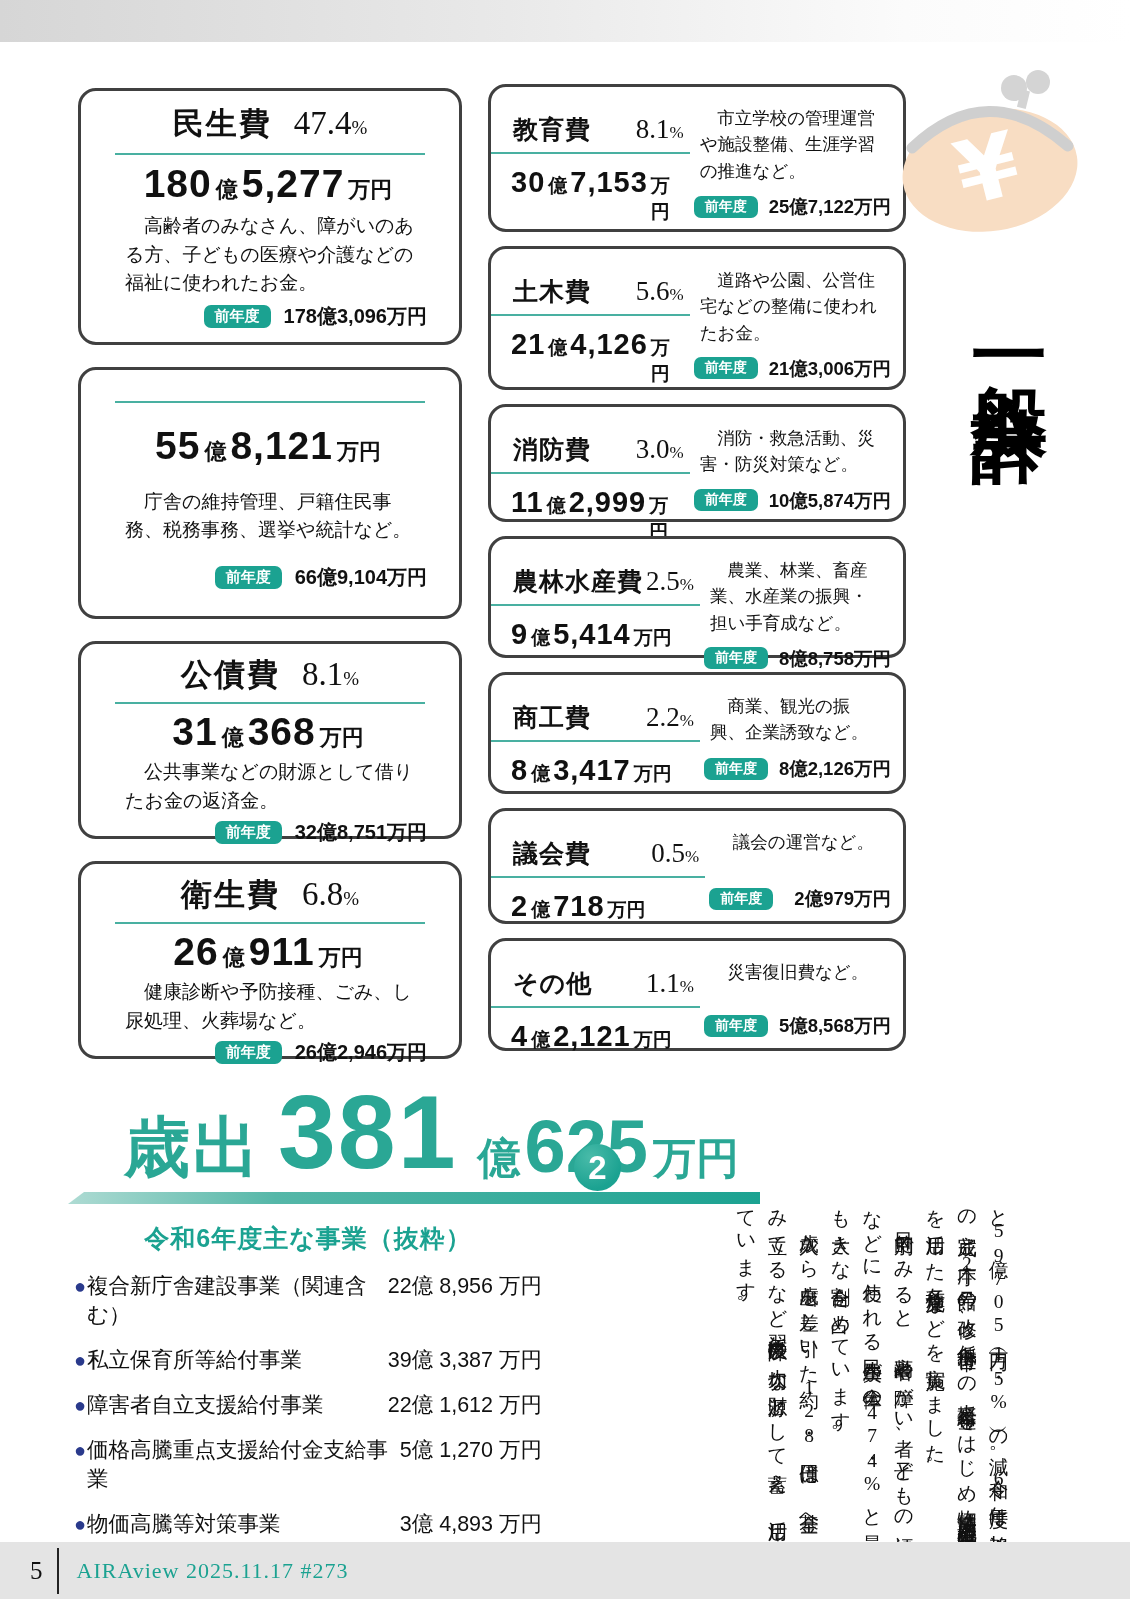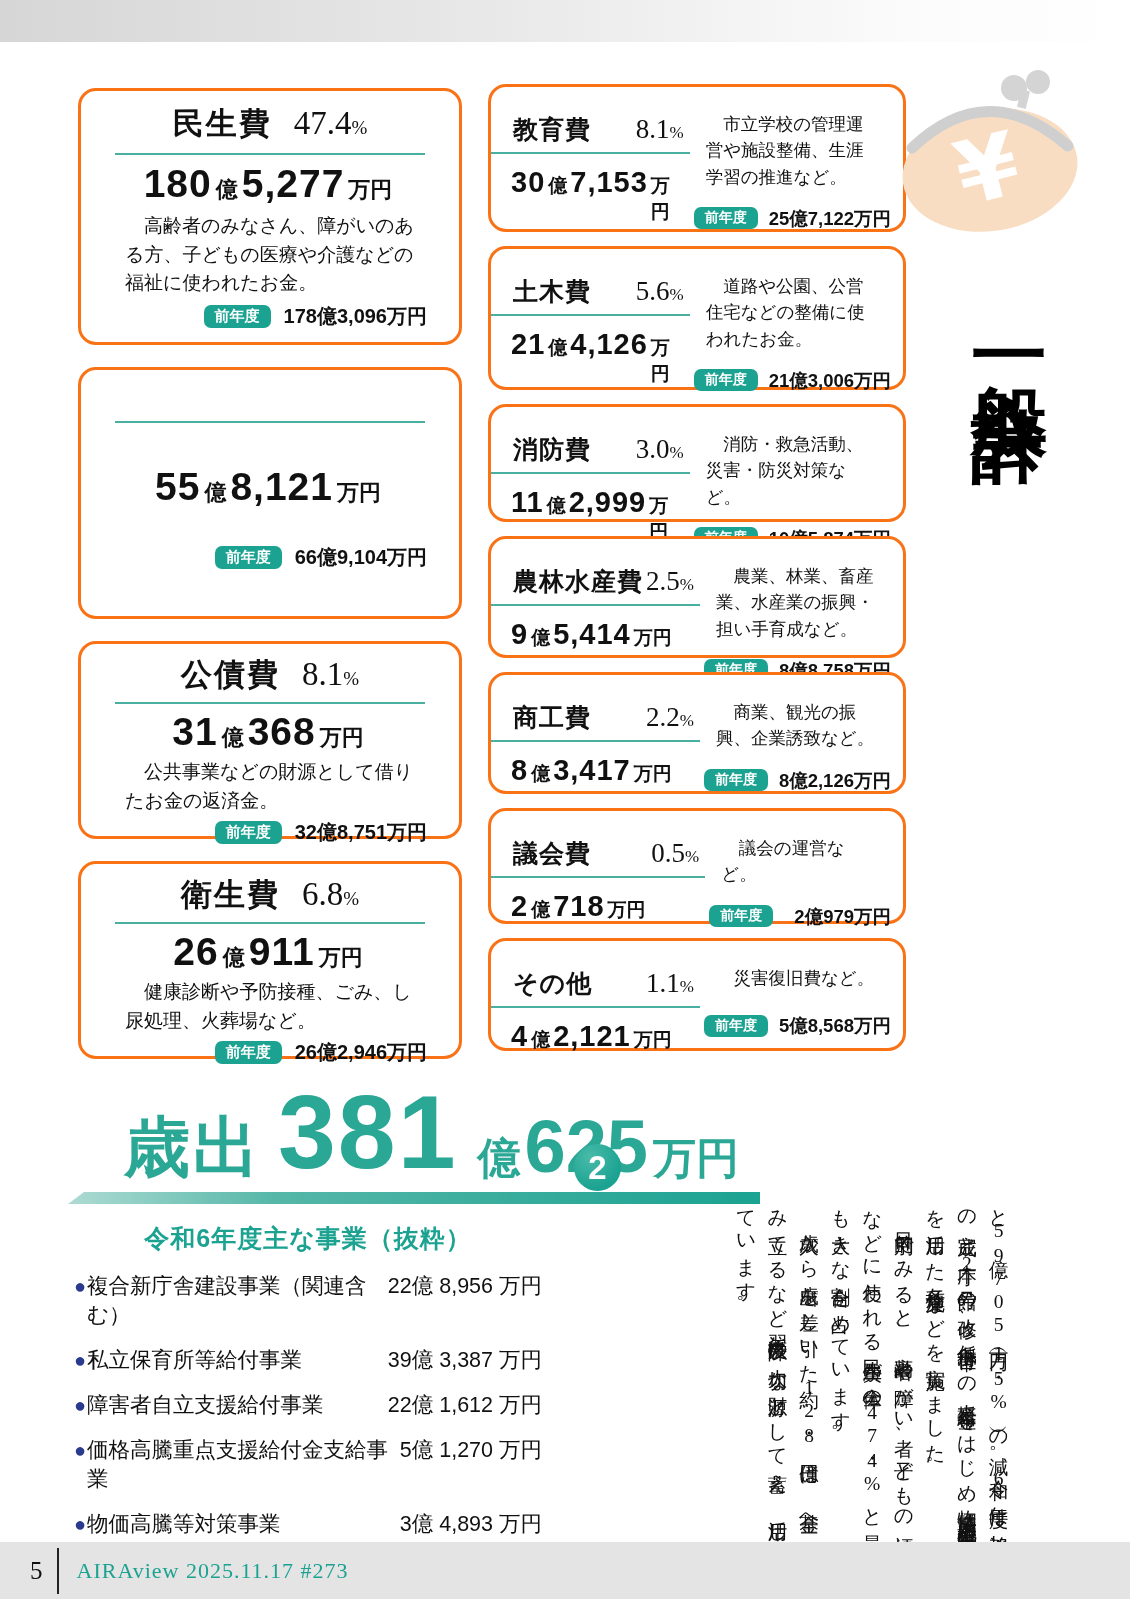--- a/index.html
+++ b/index.html
@@ -9,21 +9,21 @@
     position:relative; width:1130px; height:1599px; margin:0 auto;
     background:#ffffff; overflow:hidden;
     font-family:"Liberation Sans", sans-serif; color:#111;
   }
   .top-band{position:absolute;top:0;left:0;width:100%;height:42px;
     background:linear-gradient(90deg,#d6d6d6 0%,#e9e9e9 45%,#fbfbfb 80%,#ffffff 100%);}
 
   
   .col-left{position:absolute;left:78px;top:88px;width:384px;display:flex;flex-direction:column;gap:22px;}
   .col-right{position:absolute;left:488px;top:84px;width:418px;display:flex;flex-direction:column;gap:14px;}
-  .box{border:3px solid #f97316;border-radius:18px;background:#fff;}
+  .box{border:3px solid #404040;border-radius:18px;background:#fff;}
 
   .box-l{display:flex;flex-direction:column;justify-content:space-evenly;padding:10px 0;}
   .col-left .box:nth-child(1){height:257px;}
   .col-left .box:nth-child(2){height:252px;}
   .col-left .box:nth-child(3){height:198px;}
   .col-left .box:nth-child(4){height:198px;}
   .head-l{display:flex;justify-content:center;align-items:baseline;gap:22px;}
   .name-l{font-size:31px;font-weight:bold;letter-spacing:2px;}
   .pct{font-family:"Liberation Serif",serif;font-size:33px;}
   .pct .pct-sign{font-size:19px;}
@@ -48,21 +48,21 @@
   .box-r-left{width:52%;padding-top:26px;display:flex;flex-direction:column;}
   .head-r{display:flex;justify-content:space-between;align-items:baseline;
     padding:0 6px 6px 22px;border-bottom:2px solid #49b0a1;}
   .name-r{font-size:25px;font-weight:bold;letter-spacing:1px;white-space:nowrap;}
   .pct-r{font-family:"Liberation Serif",serif;font-size:27px;}
   .pct-r .pct-sign{font-size:17px;}
   .amount-r{display:flex;align-items:baseline;padding:12px 0 0 20px;}
   .amount-r .amt-num{font-size:29px;}
   .amount-r .amt-unit{font-size:19px;margin:0 3px;}
   .box-r-right{flex:1;padding:12px 12px 10px 4px;display:flex;flex-direction:column;justify-content:space-between;}
-  .desc-r{font-family:"Liberation Serif",serif;font-size:17.5px;line-height:1.5;text-indent:1em;margin:12px;}
+  .desc-r{font-family:"Liberation Serif",serif;font-size:17.5px;line-height:1.5;text-indent:1em;margin:6px;}
   .prev-row-r{display:flex;align-items:center;gap:11px;margin-top:4px;}
   .prev-row-r .prev-badge{font-size:14px;}
   .prev-row-r .prev-amt{font-size:18.5px;margin-left:auto;}
 
   
   .purse{position:absolute;left:898px;top:70px;width:190px;height:172px;}
   .vtitle{position:absolute;left:972px;top:316px;writing-mode:vertical-rl;text-orientation:upright;
     font-size:76px;font-weight:900;letter-spacing:10px;color:#000;line-height:1;}
 
   
@@ -128,20 +128,21 @@
     </div>
 
     <div class="box box-l">
       <div class="rule-l"></div>
       <div class="amount">
         <span class="amt-num">55</span>
           <span class="amt-unit">億</span>
           <span class="amt-num">8,121</span>
           <span class="amt-unit">万円</span>
       </div>
+      <p class="desc">庁舎の維持管理、戸籍住民事務、税務事務、選挙や統計など。</p>
       <div class="prev-row">
         <span class="prev-badge">前年度</span>
         <span class="prev-amt">66億9,104万円</span>
       </div>
     </div>
 
     <div class="box box-l">
       <div class="head-l">
         <span class="name-l">公債費</span>
         <span class="pct"><span>8.1</span><span class="pct-sign">%</span></span>

